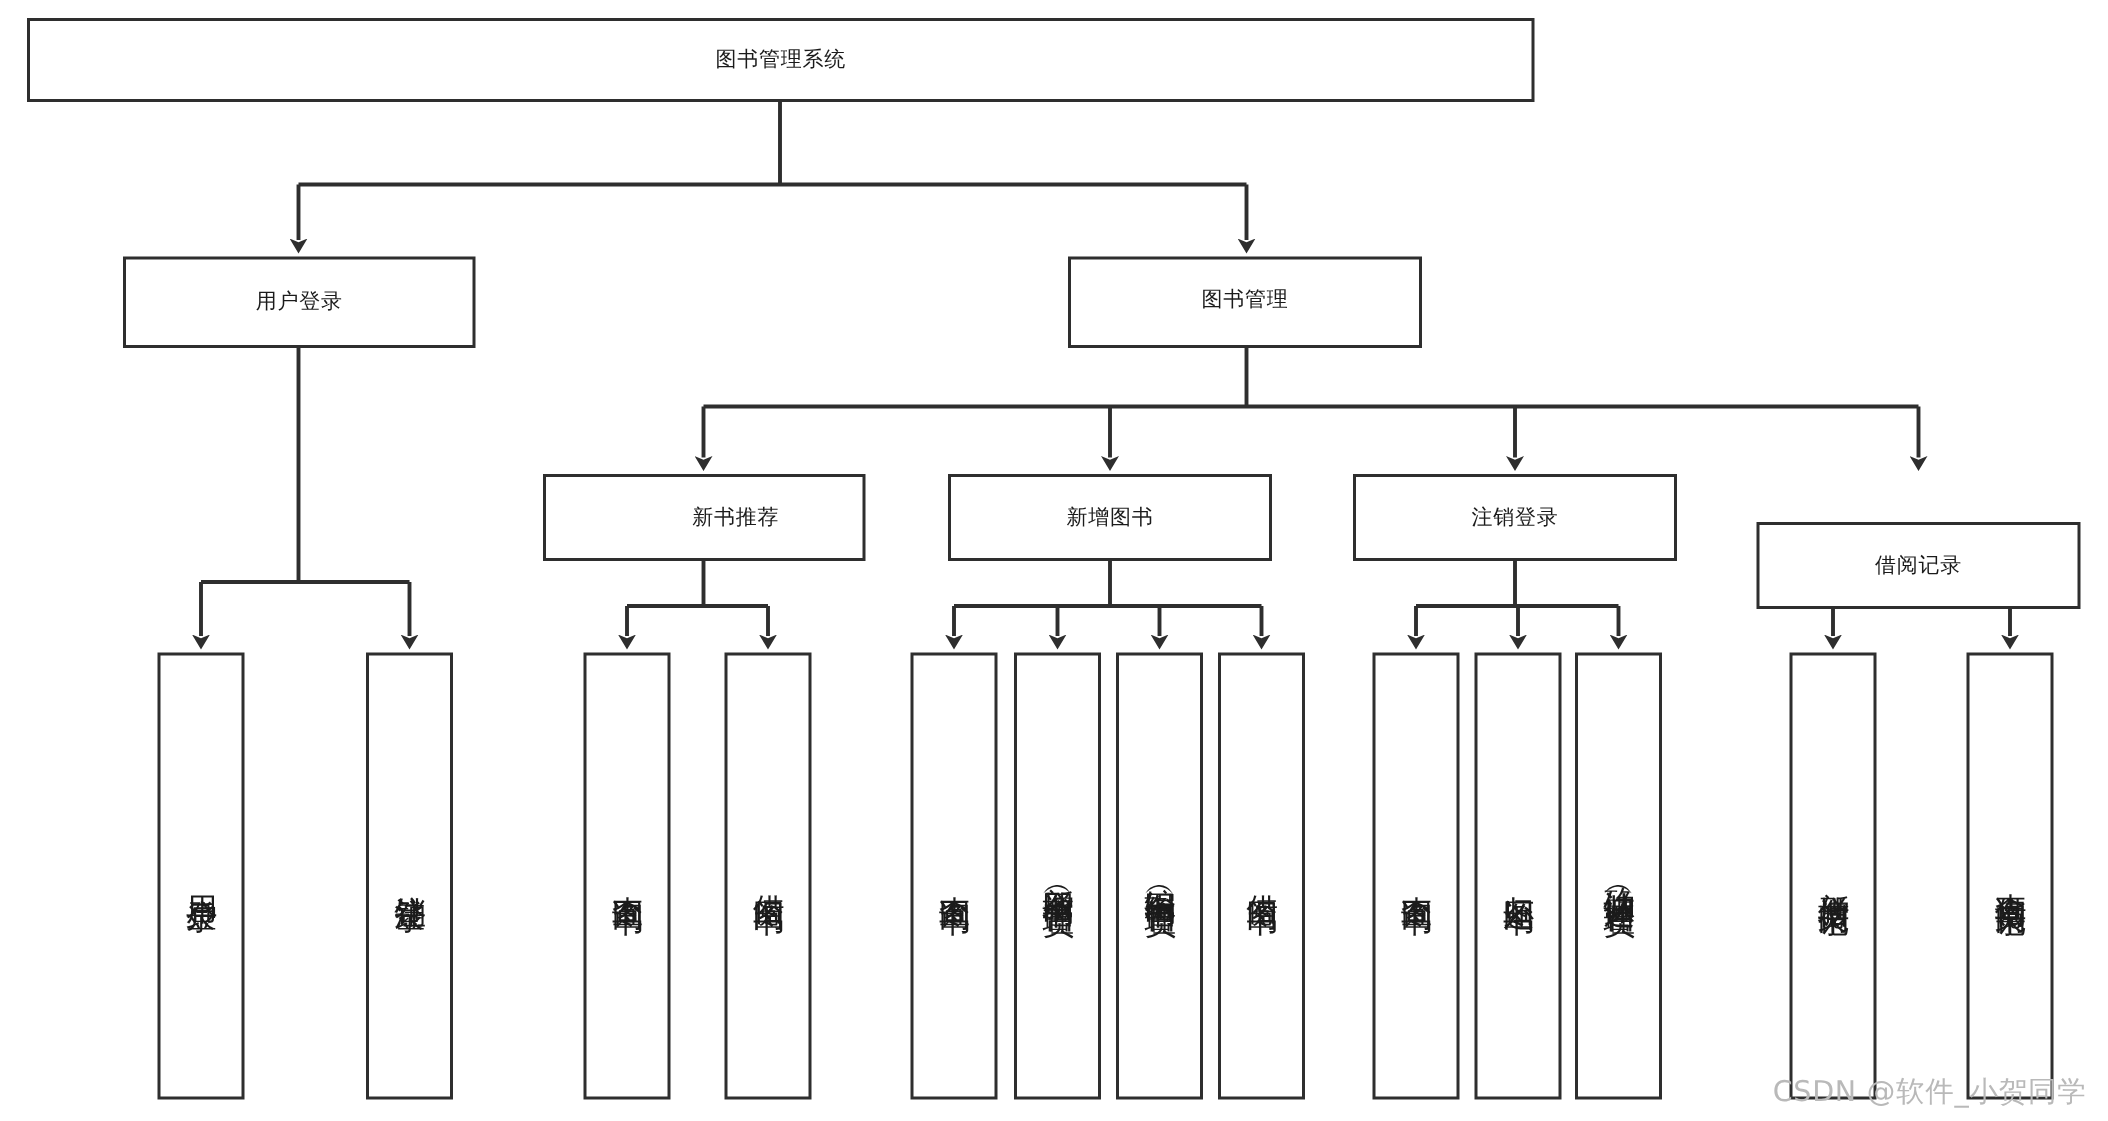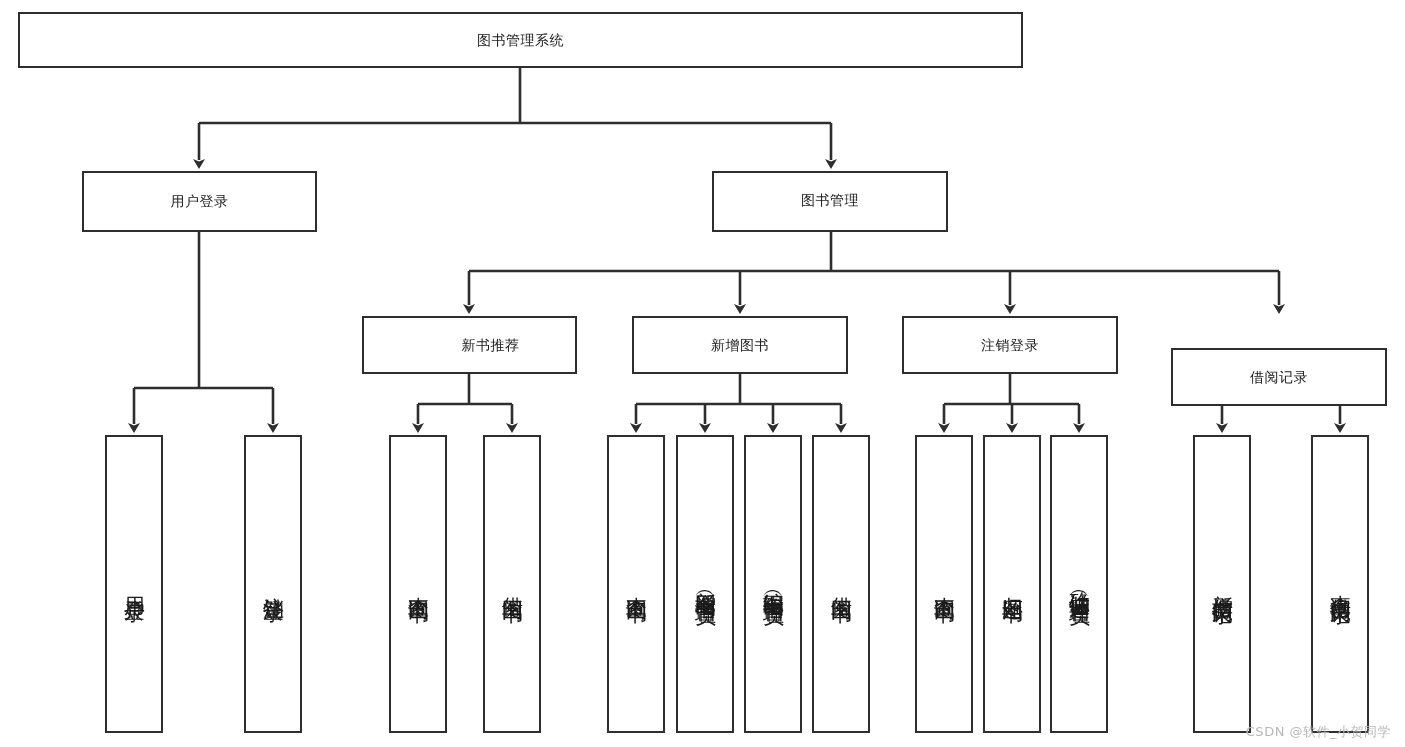--- a/index.html
+++ b/index.html
@@ -46,21 +46,21 @@
     writing-mode: vertical-rl;
     text-orientation: upright;
     letter-spacing: 2px;
     line-height: 1.0;
     white-space: nowrap;
   }
   .watermark {
     position: absolute;
     right: 14px;
     bottom: 6px;
-    font-size: 13px;
+    font-size: 19px;
     color: #b9b9b9;
     z-index: 5;
     white-space: nowrap;
     letter-spacing: 0.5px;
   }
 </style>
 </head>
 <body>
 
 <div id="canvas">

